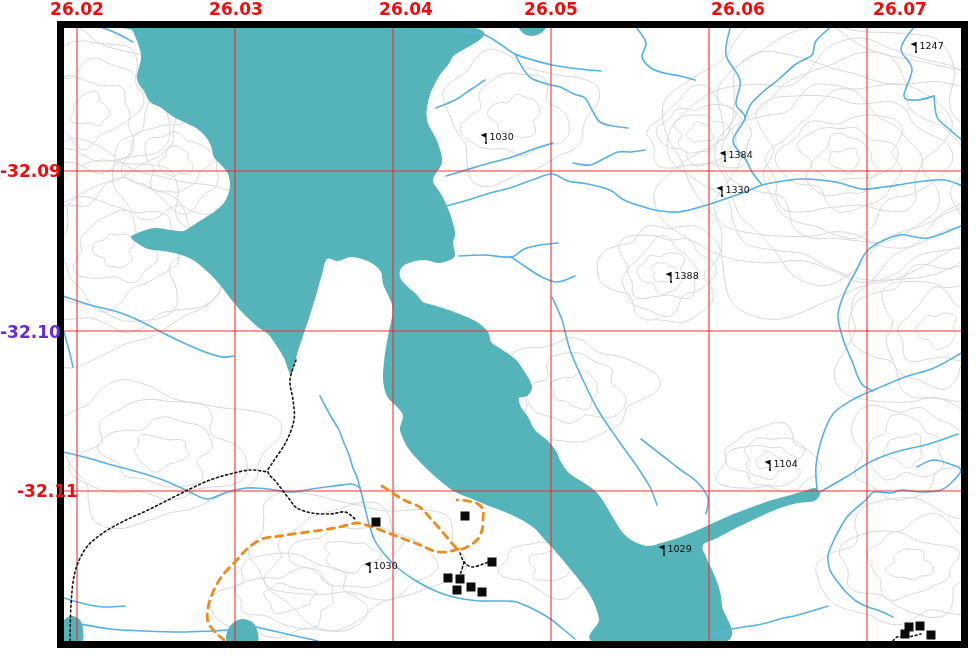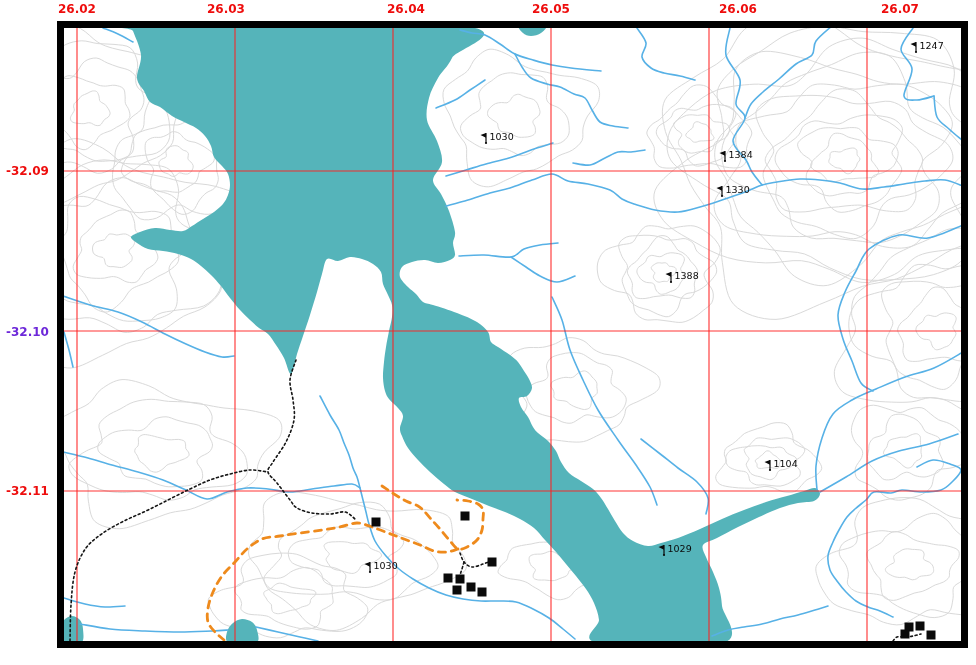--- a/index.html
+++ b/index.html
@@ -1,19 +1,19 @@
 <!DOCTYPE html>
 <html><head>
 <meta charset="utf-8">
 <style>
   html,body{margin:0;padding:0;background:#ffffff;}
   .stage{position:relative;width:976px;height:665px;overflow:hidden;
          font-family:"DejaVu Sans", sans-serif;background:#ffffff;}
   .stage svg{position:absolute;left:0;top:0;}
-  .grid-label{position:absolute;font-weight:bold;font-size:12px;line-height:16px;white-space:nowrap;}
+  .grid-label{position:absolute;font-weight:bold;font-size:17px;line-height:16px;white-space:nowrap;}
   .grid-label.top{transform:translateX(-50%);top:1px;}
   .grid-label.left{transform:translateY(-50%);left:0;width:55px;text-align:center;}
 </style>
 </head>
 <body>
 
 <div class="stage">
   <svg id="map" width="976" height="665" viewBox="0 0 976 665">
       <defs>
         <clipPath id="mapclip">
@@ -215,21 +215,21 @@
             <path d="M370,562 L364.5,564 L370,566.8 Z" fill="#0a0a0a"></path>
             <circle cx="370" cy="572" r="1.1" fill="#0a0a0a"></circle>
             <text x="373.5" y="568.5" font-size="9.5" font-family="&quot;DejaVu Sans&quot;, sans-serif" fill="#0a0a0a">1030</text>
           </g>
         </g>
       </g>
       <rect x="60.5" y="24.5" width="904" height="620" fill="none" stroke="#000000" stroke-width="7"></rect>
     </svg>
 
   <div class="grid-label top" style="left: 77px; color: rgb(238, 13, 13);">26.02</div>
-  <div class="grid-label top" style="left: 226px; color: rgb(238, 13, 13);">26.03</div>
+  <div class="grid-label top" style="left: 236px; color: rgb(238, 13, 13);">26.03</div>
   <div class="grid-label top" style="left: 406px; color: rgb(238, 13, 13);">26.04</div>
   <div class="grid-label top" style="left: 551px; color: rgb(238, 13, 13); text-align: center;">26.05</div>
   <div class="grid-label top" style="left: 738px; color: rgb(238, 13, 13);">26.06</div>
   <div class="grid-label top" style="left: 900px; color: rgb(238, 13, 13);">26.07</div>
   <div class="grid-label left" style="top: 171px; color: rgb(238, 13, 13);">-32.09</div>
   <div class="grid-label left" style="top: 332px; color: #6d28d9;">-32.10</div>
-  <div class="grid-label left" style="top: 491px; color: rgb(238, 13, 13);">-32.11</div>
+  <div class="grid-label left" style="top: 491px; color: rgb(238, 13, 13); margin-left: 17px;">-32.11</div>
 </div>
 
 </body></html>

